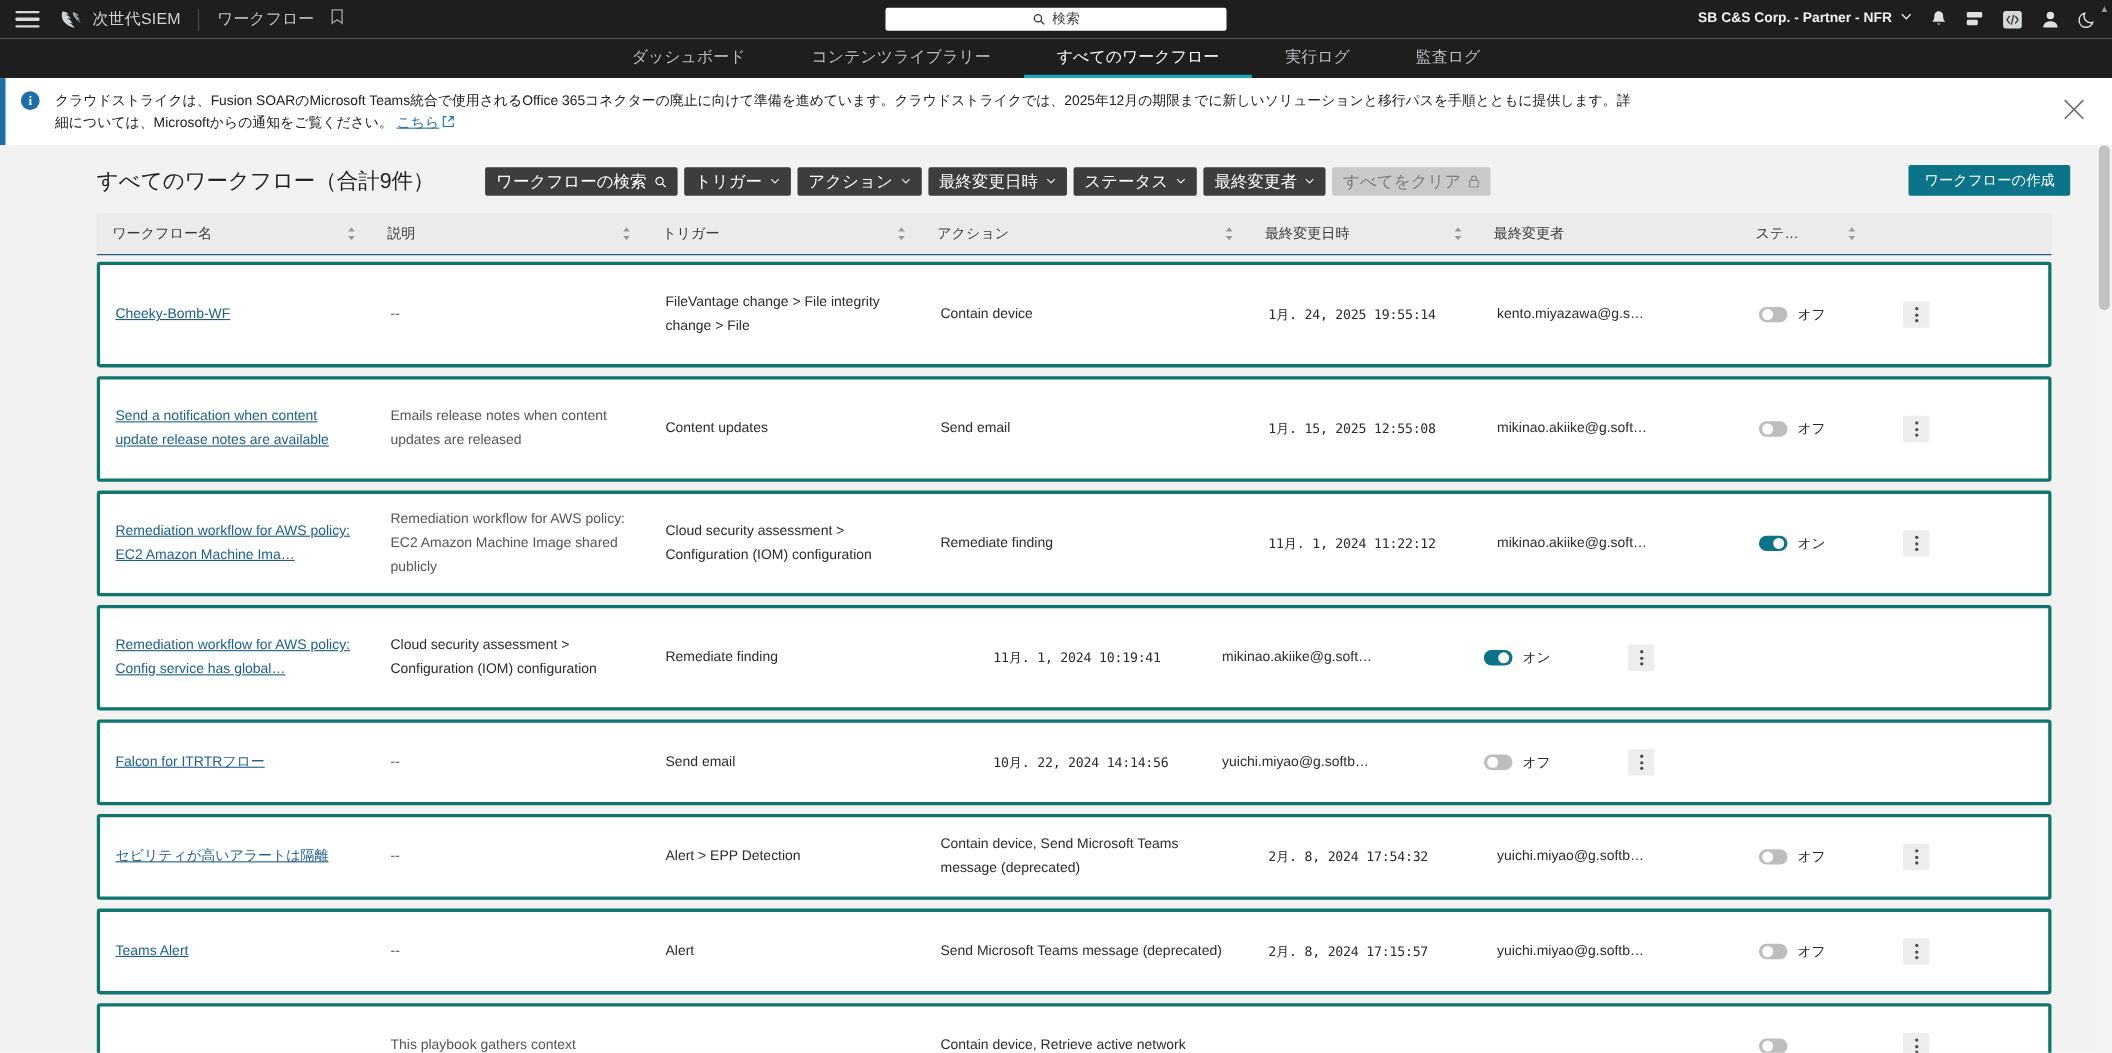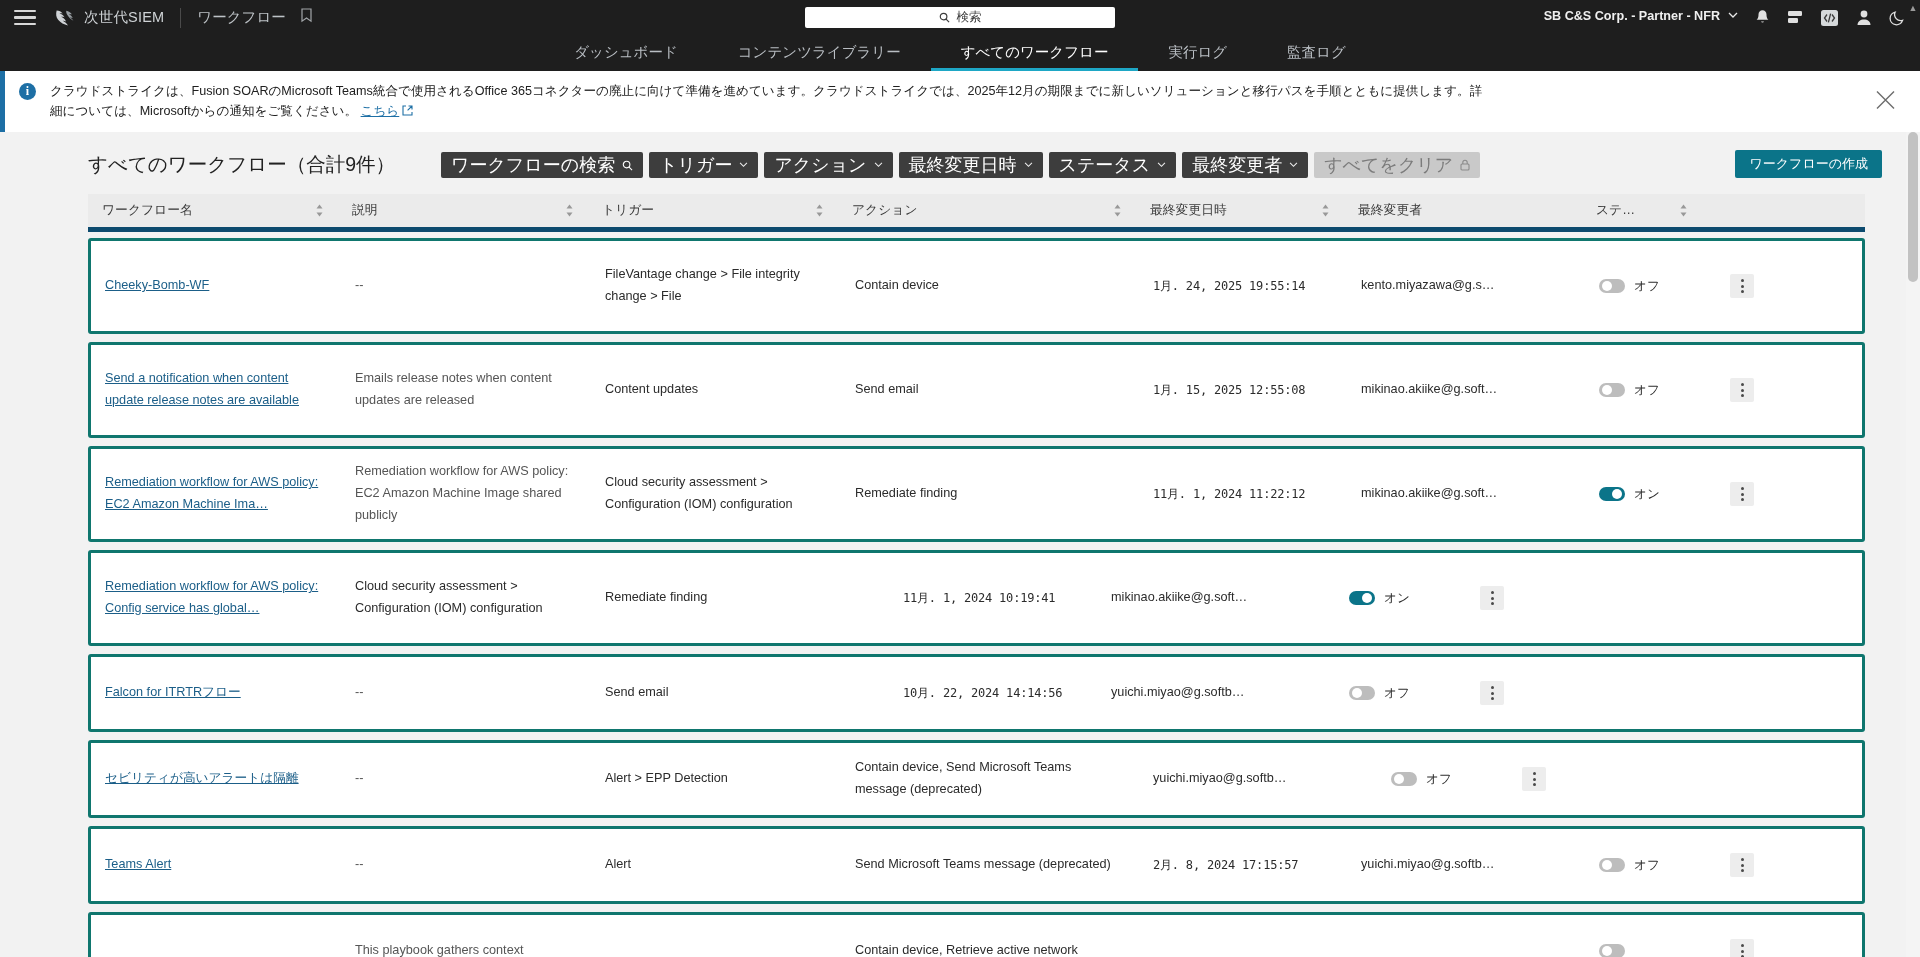--- a/index.html
+++ b/index.html
@@ -63,36 +63,36 @@
   .banner-link { color: #1d6fa5; text-decoration: underline; cursor: pointer; }
   .ext-ico { vertical-align: -1px; margin-left: 3px; }
   .banner-close { position: absolute; right: 24px; top: 50%; transform: translateY(-50%); cursor: pointer; opacity: .75; }
 
   
   .page { background: #f2f2f2; height: calc(957px - 35px - 36px - 46px); padding: 0; position: relative; }
   .toolbar { display: flex; align-items: flex-end; padding: 18px 38px 16px 88px; gap: 0; }
   .page-title { font-size: 19.5px; color: #222; font-weight: normal; white-space: nowrap; }
   .filters { display: flex; align-items: center; gap: 6px; margin-left: 46px; }
   .fbtn {
-    background: #3d3d3d; color: #ffffff; font-size: 18px;
+    background: #3d3d3d; color: #ffffff; font-size: 15px;
     height: 26px; padding: 0 10px; border: none; border-radius: 2px;
     display: flex; align-items: center; gap: 7px; cursor: pointer; white-space: nowrap;
   }
   .fbtn.clear { background: #c9c9c9; color: #7b7b7b; cursor: default; }
   .caret { font-size: 9px; opacity: .9; }
   .create-btn {
     margin-left: auto; background: #0b7489; color: #fff; font-size: 13px;
     height: 28px; padding: 0 14px; border: none; border-radius: 2px; cursor: pointer; white-space: nowrap;
   }
 
   
   .table-wrap { padding: 0 55px 0 88px; }
   .thead {
     background: #ebebeb; height: 38px; display: flex; align-items: center;
-    border-bottom: 5px solid #0c4a6e; font-size: 12.8px; color: #3a3a3a;
+    border-bottom: 1px solid #0c4a6e; font-size: 12.8px; color: #3a3a3a;
   }
   .th { display: flex; align-items: center; gap: 0; padding-left: 14px; }
   .th .sorter { margin-left: auto; padding-right: 14px; opacity: .65; cursor: pointer; display: flex; }
 
   .c1 { width: 250px; }  .c2 { width: 250px; }
   .c3 { width: 250px; }  .c4 { width: 298px; }
   .c5 { width: 208px; }  .c6 { width: 238px; }
   .c7 { width: 120px; }  .c8 { width: 63px; }
 
   .rows { margin-top: 6px; }
@@ -447,20 +447,21 @@
               <i></i>
             </div>
           </div>
       </div>
 
       <div class="row short">
         <div class="cell c1"><span class="wf-link">セビリティが高いアラートは隔離</span></div>
         <div class="cell c2 muted">--</div>
         <div class="cell c3">Alert &gt; EPP Detection</div>
         <div class="cell c4">Contain device, Send Microsoft Teams message (deprecated)</div>
+        <div class="cell c5 mono">2月. 8, 2024 17:54:32</div>
         <div class="cell c6">yuichi.miyao@g.softb…</div>
         <div class="c7 toggle-cell">
           <span class="sw off">
               <span class="knob"></span>
             </span>
           <span class="sw-label">オフ</span>
         </div>
         <div class="c8" style="display:flex">
             <div class="kebab">
               <i></i>

